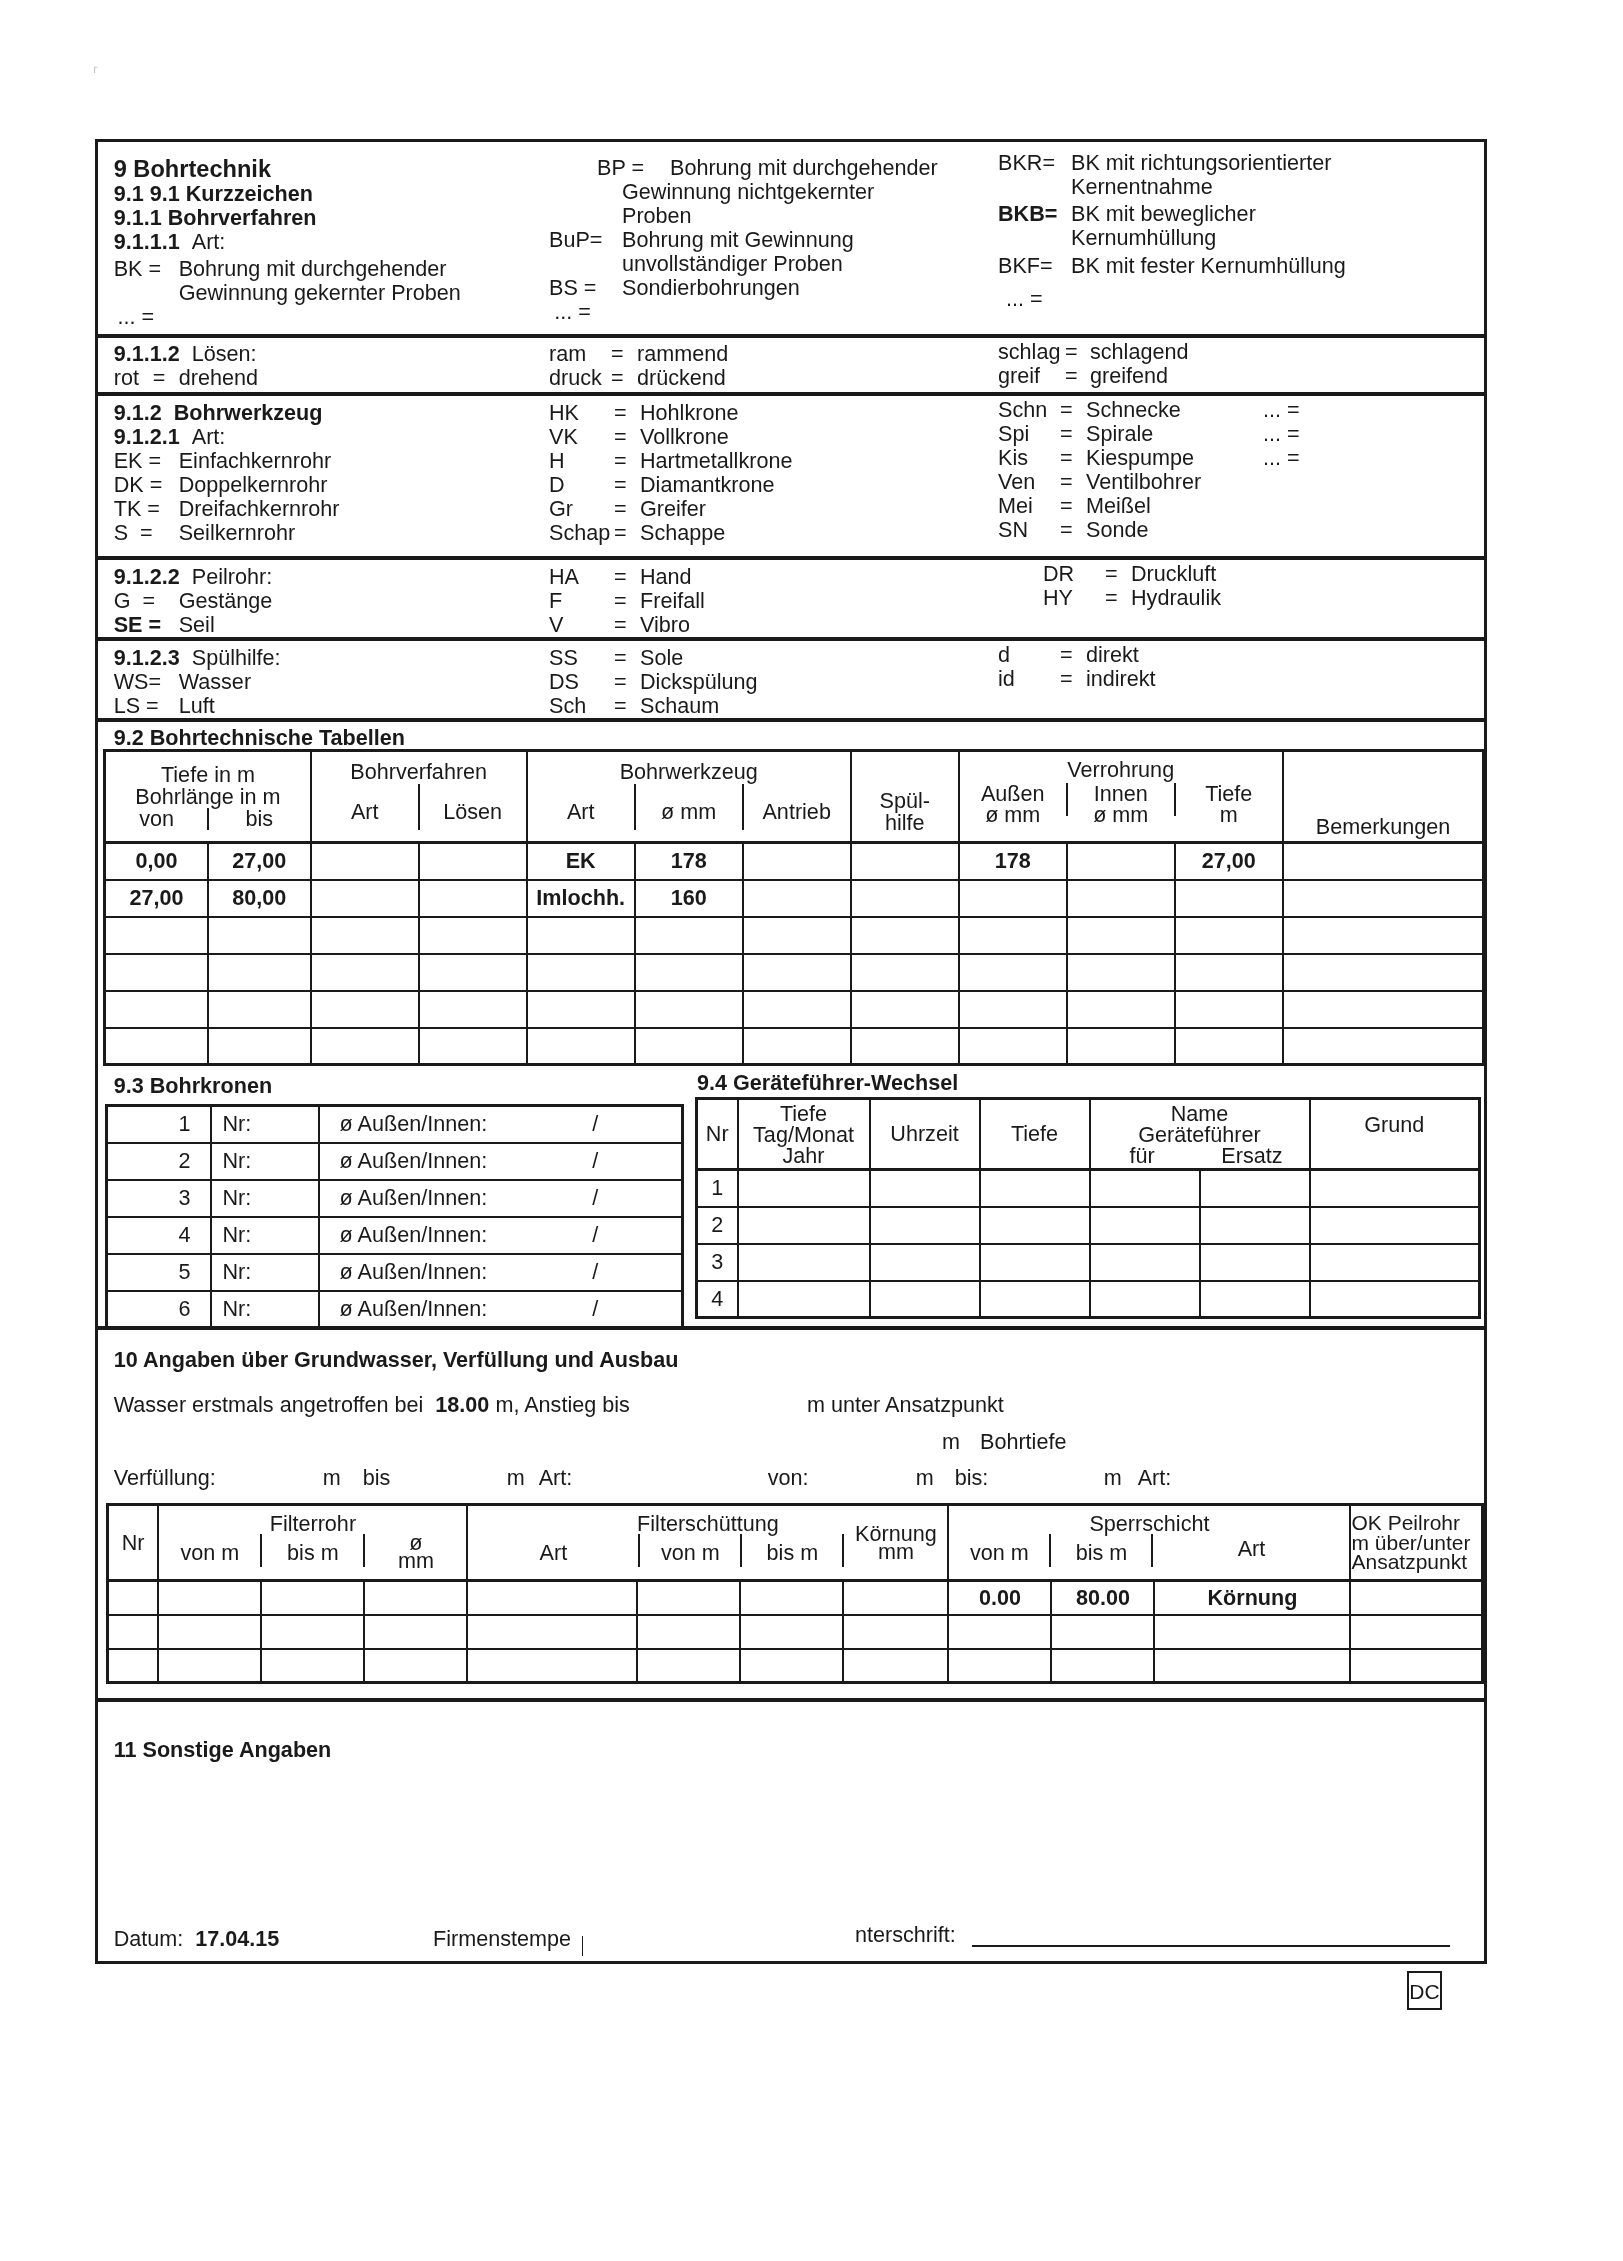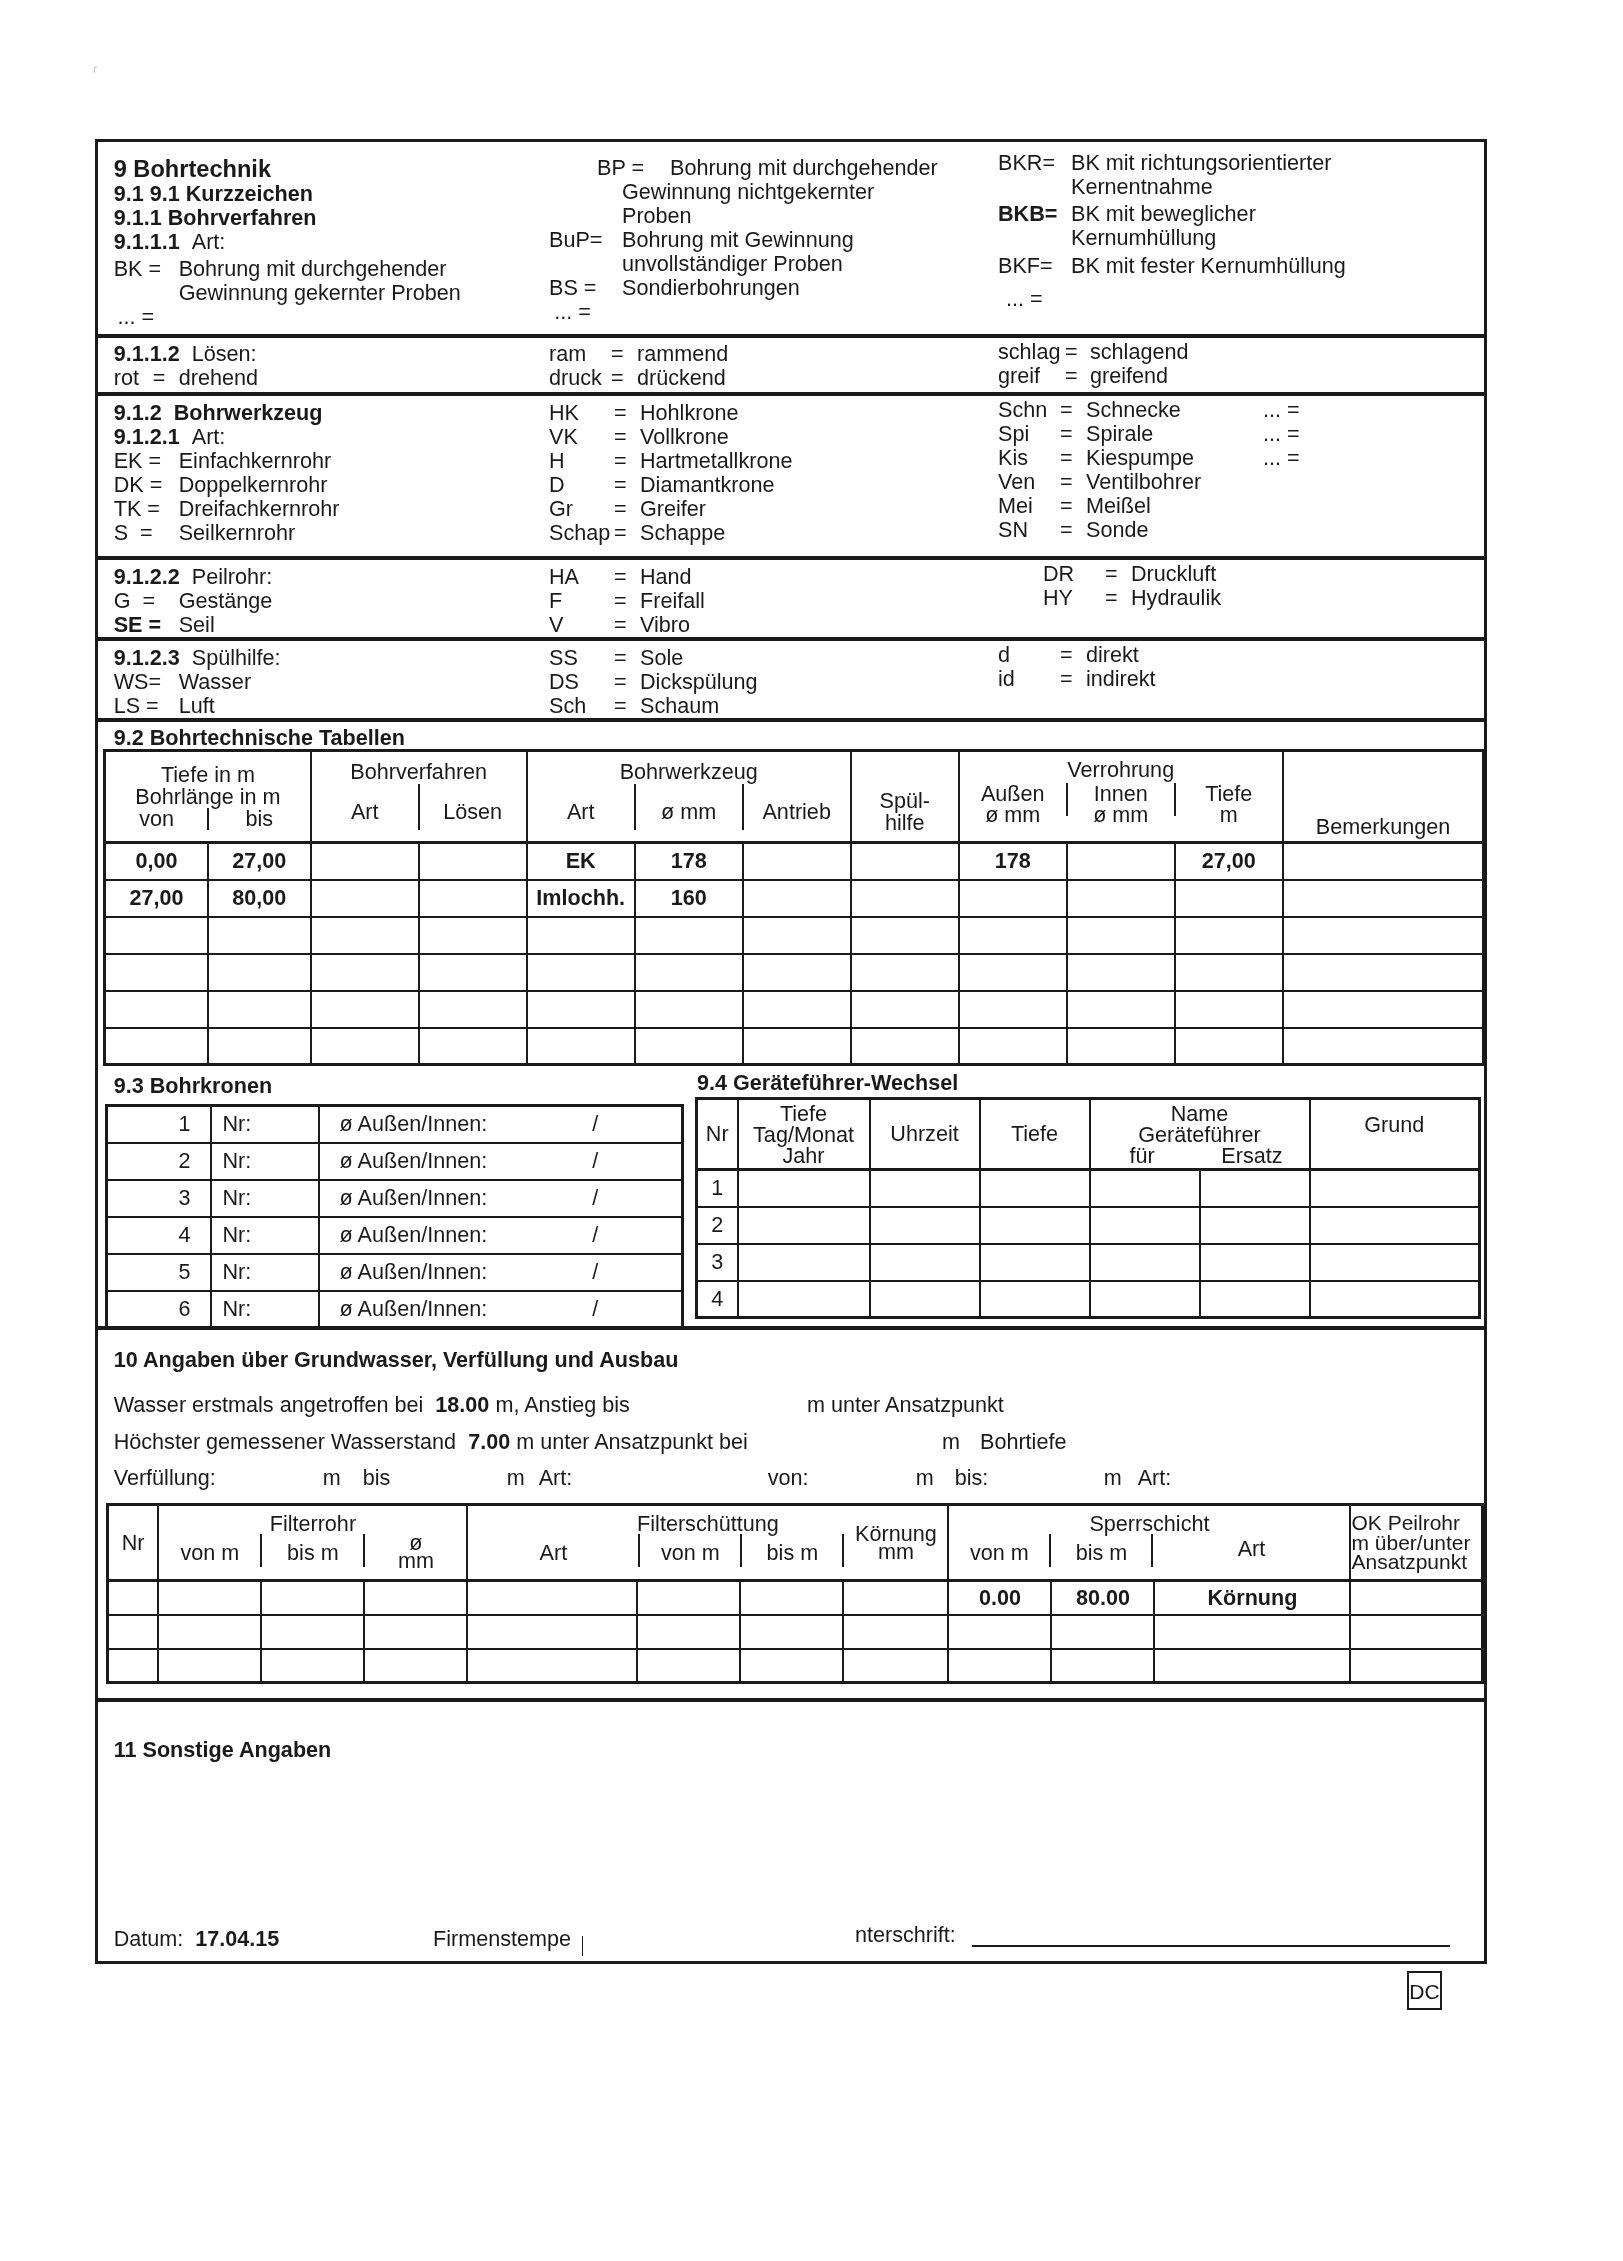--- a/index.html
+++ b/index.html
@@ -409,23 +409,20 @@
       </tbody>
   </table>
 
   <div class="hline" style="top:1184px;"></div>
 
   <div class="abs txt b" style="left:15.7px;top:1206px;">10   Angaben über Grundwasser, Verfüllung und Ausbau</div>
   <div class="abs txt" style="left:15.7px;top:1251px;">
     <span>Wasser erstmals angetroffen bei</span>&nbsp;&nbsp;<span class="b">18.00</span>&nbsp;<span>m, Anstieg bis</span>
   </div>
   <div class="abs txt" style="left:709px;top:1251px;">m unter Ansatzpunkt</div>
-  <div class="abs txt" style="left:15.7px;top:1288px;">
-    <span>Höchster gemessener Wasserstand</span>&nbsp;&nbsp;<span class="b">7.00</span>&nbsp;<span>m unter Ansatzpunkt bei</span>
-  </div>
   <div class="abs txt" style="left:844px;top:1288px;">m</div>
   <div class="abs txt" style="left:882px;top:1288px;">Bohrtiefe</div>
   <div class="abs txt" style="left:15.7px;top:1324px;width:1309px;">
     <span style="position:absolute;left:0;">Verfüllung:</span>
     <span style="position:absolute;left:209px;">m</span>
     <span style="position:absolute;left:249px;">bis</span>
     <span style="position:absolute;left:393px;">m</span>
     <span style="position:absolute;left:425px;">Art:</span>
     <span style="position:absolute;left:654px;">von:</span>
     <span style="position:absolute;left:802px;">m</span>

